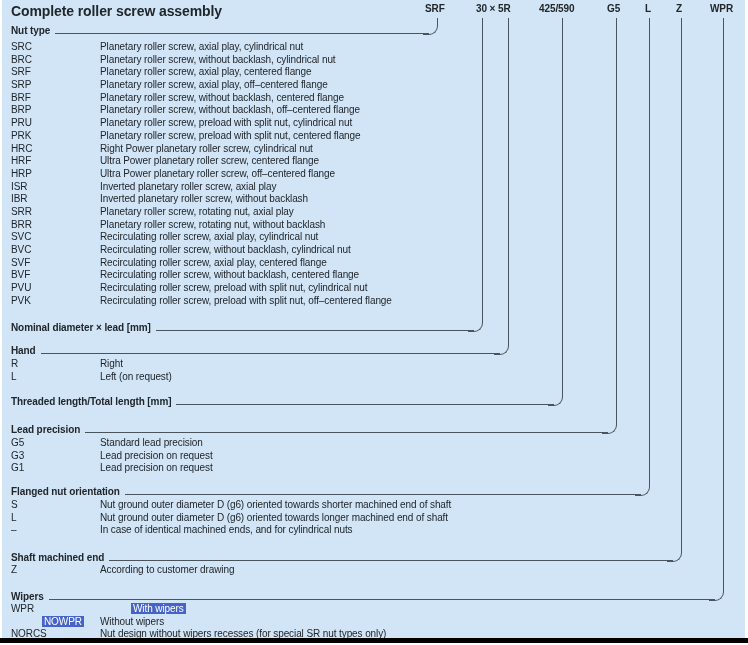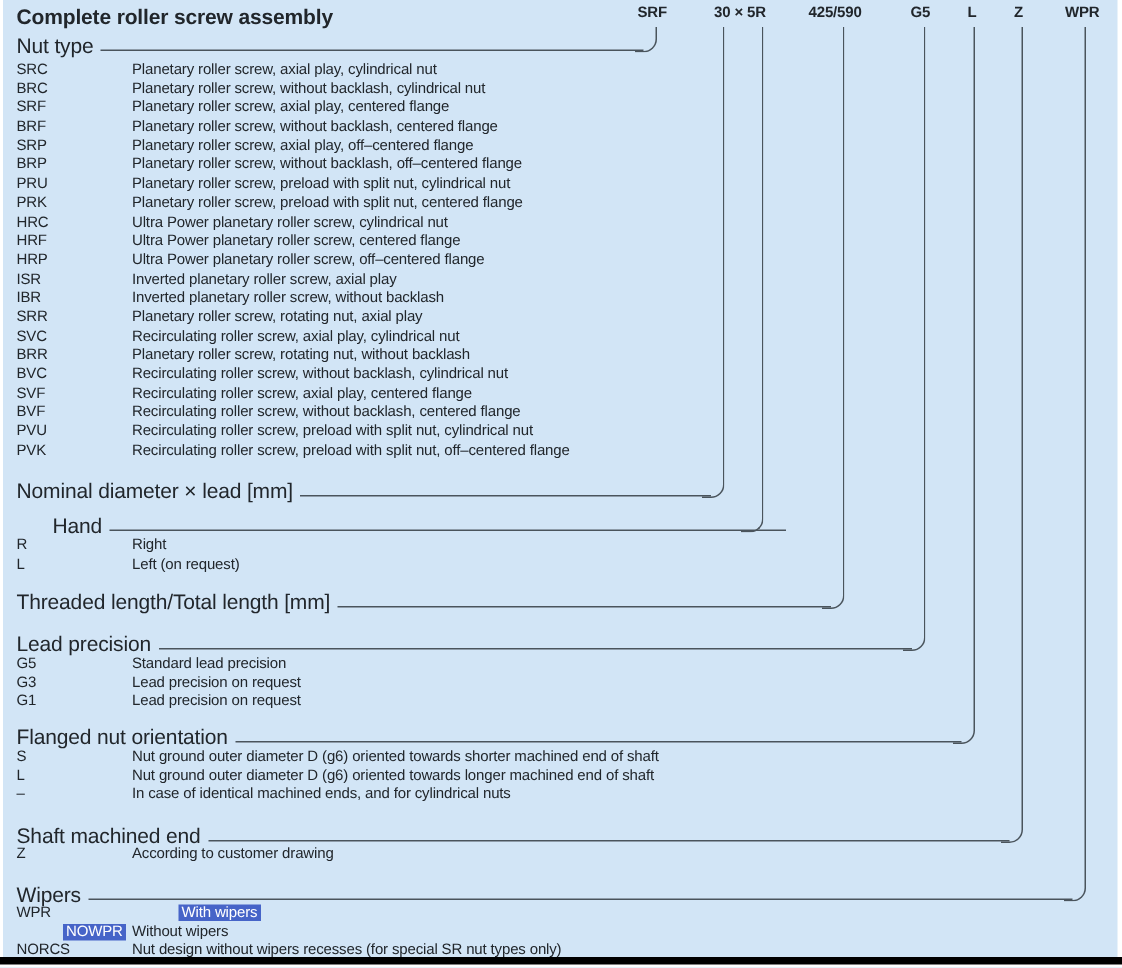--- a/index.html
+++ b/index.html
@@ -25,33 +25,33 @@
   .connector {
     position: absolute; top: 18px; width: 14px;
     border-right: 1px solid #4a545c;
     border-bottom: 1px solid #4a545c;
     border-bottom-right-radius: 9px;
   }
   .header-row {
     position: absolute; display: flex; align-items: flex-end; height: 11px;
   }
   .header-row .heading {
-    font-size: 14px; font-weight: normal; line-height: 11px;
+    font-size: 10px; font-weight: bold; line-height: 11px;
     letter-spacing: -0.1px; white-space: nowrap;
   }
   .header-row .rule {
     flex: 1 1 auto; height: 0;
     border-bottom: 1px solid #4a545c;
     margin: 0 0 2px 5px;
   }
   .rows { position: absolute; width: 720px; }
   .row {
     display: flex; height: 12.7px;
     font-size: 10px; line-height: 12.6px;
-    letter-spacing: -0.1px; white-space: nowrap;
+    letter-spacing: -0.1px; white-space: nowrap; gap: 12px;
   }
   .row .code { flex: 0 0 77px; }
   .row .desc { flex: 1 1 auto; }
   .hl { background: #4664c8; color: #ffffff; padding: 0 2px; margin-left: 31px; }
   #blackbar {
     position: absolute; left: 0; top: 638px; width: 748px; height: 5px;
     background: #000000;
   }
 </style>
 </head>
@@ -92,42 +92,42 @@
       </div>
       <div class="row">
         <span class="code"><span>BRC</span></span>
         <span class="desc"><span>Planetary roller screw, without backlash, cylindrical nut</span></span>
       </div>
       <div class="row">
         <span class="code"><span>SRF</span></span>
         <span class="desc"><span>Planetary roller screw, axial play, centered flange</span></span>
       </div>
       <div class="row">
+        <span class="code"><span>SRP</span></span>
+        <span class="desc"><span>Planetary roller screw, axial play, off–centered flange</span></span>
+      </div>
+      <div class="row">
         <span class="code"><span>BRF</span></span>
         <span class="desc"><span>Planetary roller screw, without backlash, centered flange</span></span>
       </div>
       <div class="row">
-        <span class="code"><span>SRP</span></span>
-        <span class="desc"><span>Planetary roller screw, axial play, off–centered flange</span></span>
-      </div>
-      <div class="row">
         <span class="code"><span>BRP</span></span>
         <span class="desc"><span>Planetary roller screw, without backlash, off–centered flange</span></span>
       </div>
       <div class="row">
         <span class="code"><span>PRU</span></span>
         <span class="desc"><span>Planetary roller screw, preload with split nut, cylindrical nut</span></span>
       </div>
       <div class="row">
         <span class="code"><span>PRK</span></span>
         <span class="desc"><span>Planetary roller screw, preload with split nut, centered flange</span></span>
       </div>
       <div class="row">
         <span class="code"><span>HRC</span></span>
-        <span class="desc"><span>Ultra Power planetary roller screw, cylindrical nut</span></span>
+        <span class="desc"><span>Right Power planetary roller screw, cylindrical nut</span></span>
       </div>
       <div class="row">
         <span class="code"><span>HRF</span></span>
         <span class="desc"><span>Ultra Power planetary roller screw, centered flange</span></span>
       </div>
       <div class="row">
         <span class="code"><span>HRP</span></span>
         <span class="desc"><span>Ultra Power planetary roller screw, off–centered flange</span></span>
       </div>
       <div class="row">
@@ -136,28 +136,28 @@
       </div>
       <div class="row">
         <span class="code"><span>IBR</span></span>
         <span class="desc"><span>Inverted planetary roller screw, without backlash</span></span>
       </div>
       <div class="row">
         <span class="code"><span>SRR</span></span>
         <span class="desc"><span>Planetary roller screw, rotating nut, axial play</span></span>
       </div>
       <div class="row">
+        <span class="code"><span>BRR</span></span>
+        <span class="desc"><span>Planetary roller screw, rotating nut, without backlash</span></span>
+      </div>
+      <div class="row">
         <span class="code"><span>SVC</span></span>
         <span class="desc"><span>Recirculating roller screw, axial play, cylindrical nut</span></span>
       </div>
       <div class="row">
-        <span class="code"><span>BRR</span></span>
-        <span class="desc"><span>Planetary roller screw, rotating nut, without backlash</span></span>
-      </div>
-      <div class="row">
         <span class="code"><span>BVC</span></span>
         <span class="desc"><span>Recirculating roller screw, without backlash, cylindrical nut</span></span>
       </div>
       <div class="row">
         <span class="code"><span>SVF</span></span>
         <span class="desc"><span>Recirculating roller screw, axial play, centered flange</span></span>
       </div>
       <div class="row">
         <span class="code"><span>BVF</span></span>
         <span class="desc"><span>Recirculating roller screw, without backlash, centered flange</span></span>
@@ -168,21 +168,21 @@
       </div>
       <div class="row">
         <span class="code"><span>PVK</span></span>
         <span class="desc"><span>Recirculating roller screw, preload with split nut, off–centered flange</span></span>
       </div>
     </div>
     <div class="header-row" style="left: 11px; top: 322px; width: 463px;">
       <span class="heading">Nominal diameter × lead [mm]</span>
       <div class="rule"></div>
     </div>
-    <div class="header-row" style="left: 11px; top: 345px; width: 489px; margin-left: 24px;">
+    <div class="header-row" style="left: 11px; top: 345px; width: 489px;">
       <span class="heading">Hand</span>
       <div class="rule"></div>
     </div>
     <div class="rows" style="left: 11px; top: 358px;">
       <div class="row">
         <span class="code"><span>R</span></span>
         <span class="desc"><span>Right</span></span>
       </div>
       <div class="row">
         <span class="code"><span>L</span></span>

